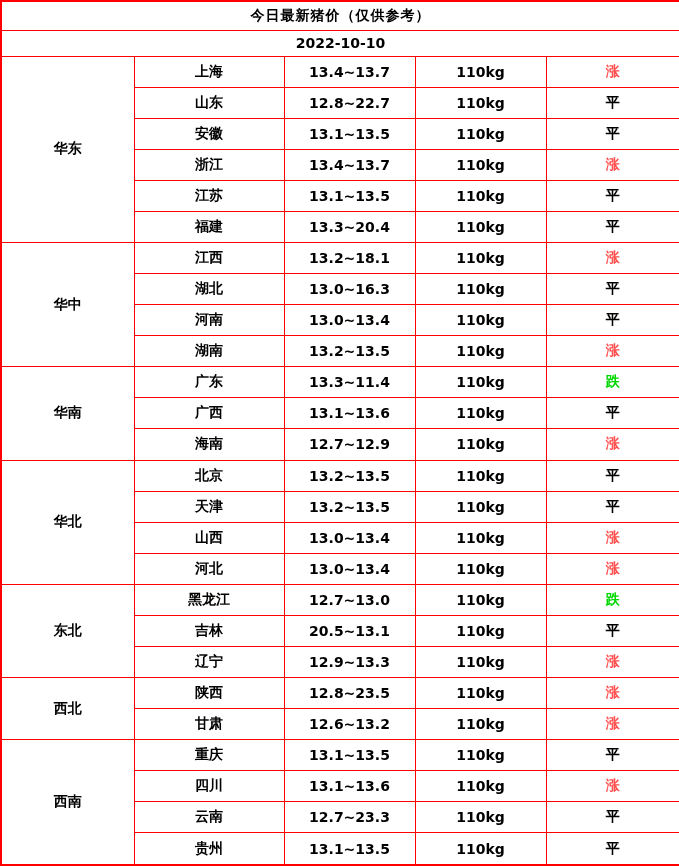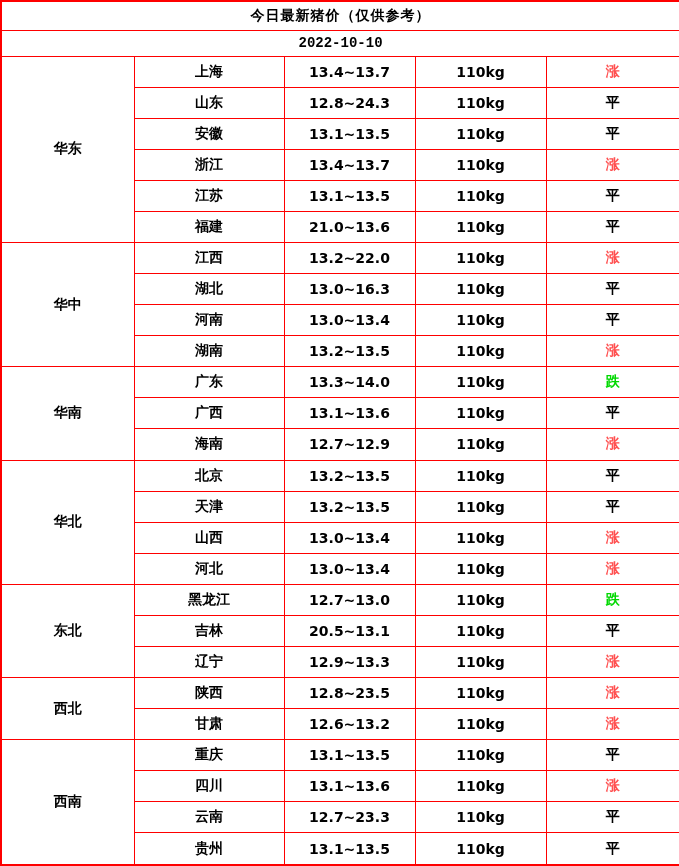--- a/index.html
+++ b/index.html
@@ -44,21 +44,20 @@
     background: var(--header-bg);
     color: var(--title-color);
     font-size: 15px;
     letter-spacing: 1px;
   }
   td.date-cell {
     height: 26px;
     background: var(--header-bg);
     color: #000000;
     font-size: 15px;
-    font-family: Liberation Mono, monospace;
   }
   td.region-cell { font-size: 14px; }
   td.trend-cell.trend-up   { color: var(--up); }
   td.trend-cell.trend-down { color: var(--down); }
   td.trend-cell.trend-flat { color: #000000; }
 </style>
 </head>
 <body>
 
 <div class="page">
@@ -81,21 +80,21 @@
     <tbody>
         <tr>
           <td rowspan="6" class="region-cell">华东</td>
           <td class="province-cell">上海</td>
           <td class="price-cell">13.4~13.7</td>
           <td class="weight-cell">110kg</td>
           <td class="trend-cell trend-up">涨</td>
         </tr>
         <tr>
           <td class="province-cell">山东</td>
-          <td class="price-cell">12.8~24.3</td>
+          <td class="price-cell">12.8~22.7</td>
           <td class="weight-cell">110kg</td>
           <td class="trend-cell trend-flat">平</td>
         </tr>
         <tr>
           <td class="province-cell">安徽</td>
           <td class="price-cell">13.1~13.5</td>
           <td class="weight-cell">110kg</td>
           <td class="trend-cell trend-flat">平</td>
         </tr>
         <tr>
@@ -105,28 +104,28 @@
           <td class="trend-cell trend-up">涨</td>
         </tr>
         <tr>
           <td class="province-cell">江苏</td>
           <td class="price-cell">13.1~13.5</td>
           <td class="weight-cell">110kg</td>
           <td class="trend-cell trend-flat">平</td>
         </tr>
         <tr>
           <td class="province-cell">福建</td>
-          <td class="price-cell">21.0~13.6</td>
+          <td class="price-cell">13.3~20.4</td>
           <td class="weight-cell">110kg</td>
           <td class="trend-cell trend-flat">平</td>
         </tr>
         <tr>
           <td rowspan="4" class="region-cell">华中</td>
           <td class="province-cell">江西</td>
-          <td class="price-cell">13.2~22.0</td>
+          <td class="price-cell">13.2~18.1</td>
           <td class="weight-cell">110kg</td>
           <td class="trend-cell trend-up">涨</td>
         </tr>
         <tr>
           <td class="province-cell">湖北</td>
           <td class="price-cell">13.0~16.3</td>
           <td class="weight-cell">110kg</td>
           <td class="trend-cell trend-flat">平</td>
         </tr>
         <tr>
@@ -137,21 +136,21 @@
         </tr>
         <tr>
           <td class="province-cell">湖南</td>
           <td class="price-cell">13.2~13.5</td>
           <td class="weight-cell">110kg</td>
           <td class="trend-cell trend-up">涨</td>
         </tr>
         <tr>
           <td rowspan="3" class="region-cell">华南</td>
           <td class="province-cell">广东</td>
-          <td class="price-cell">13.3~14.0</td>
+          <td class="price-cell">13.3~11.4</td>
           <td class="weight-cell">110kg</td>
           <td class="trend-cell trend-down">跌</td>
         </tr>
         <tr>
           <td class="province-cell">广西</td>
           <td class="price-cell">13.1~13.6</td>
           <td class="weight-cell">110kg</td>
           <td class="trend-cell trend-flat">平</td>
         </tr>
         <tr>

